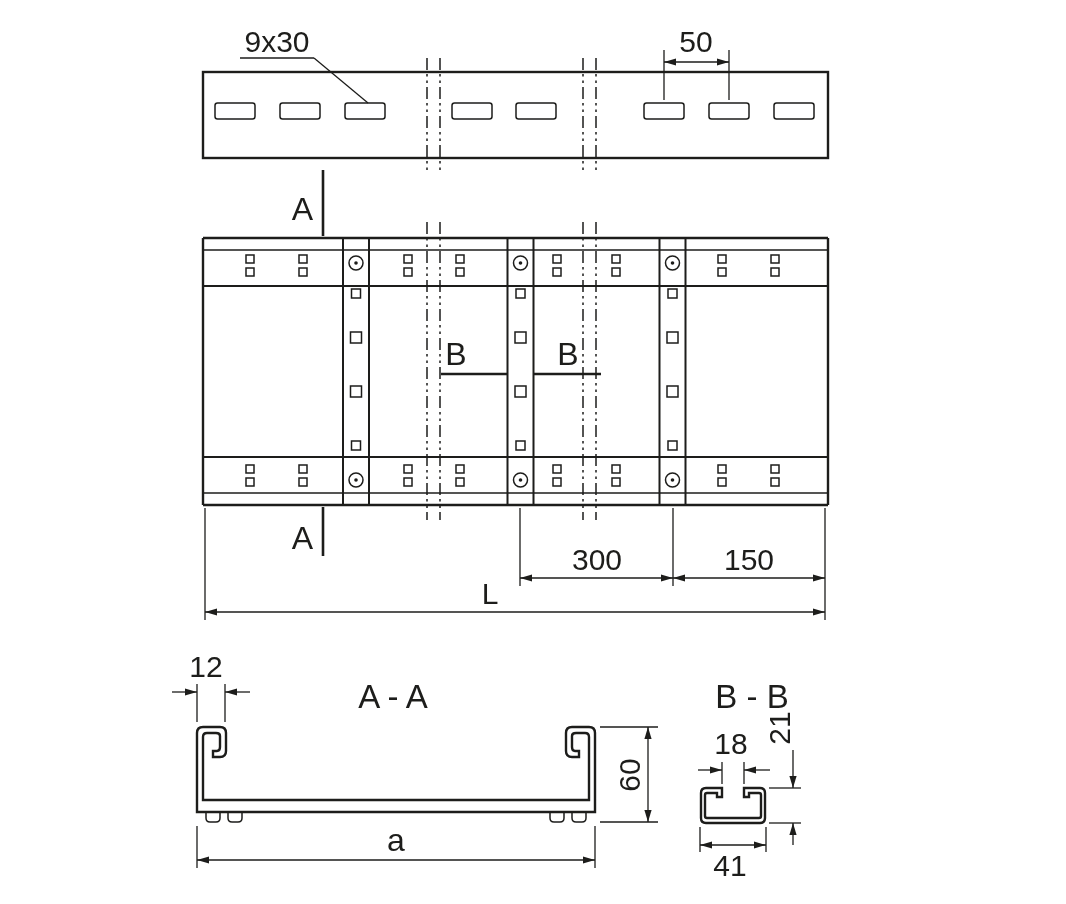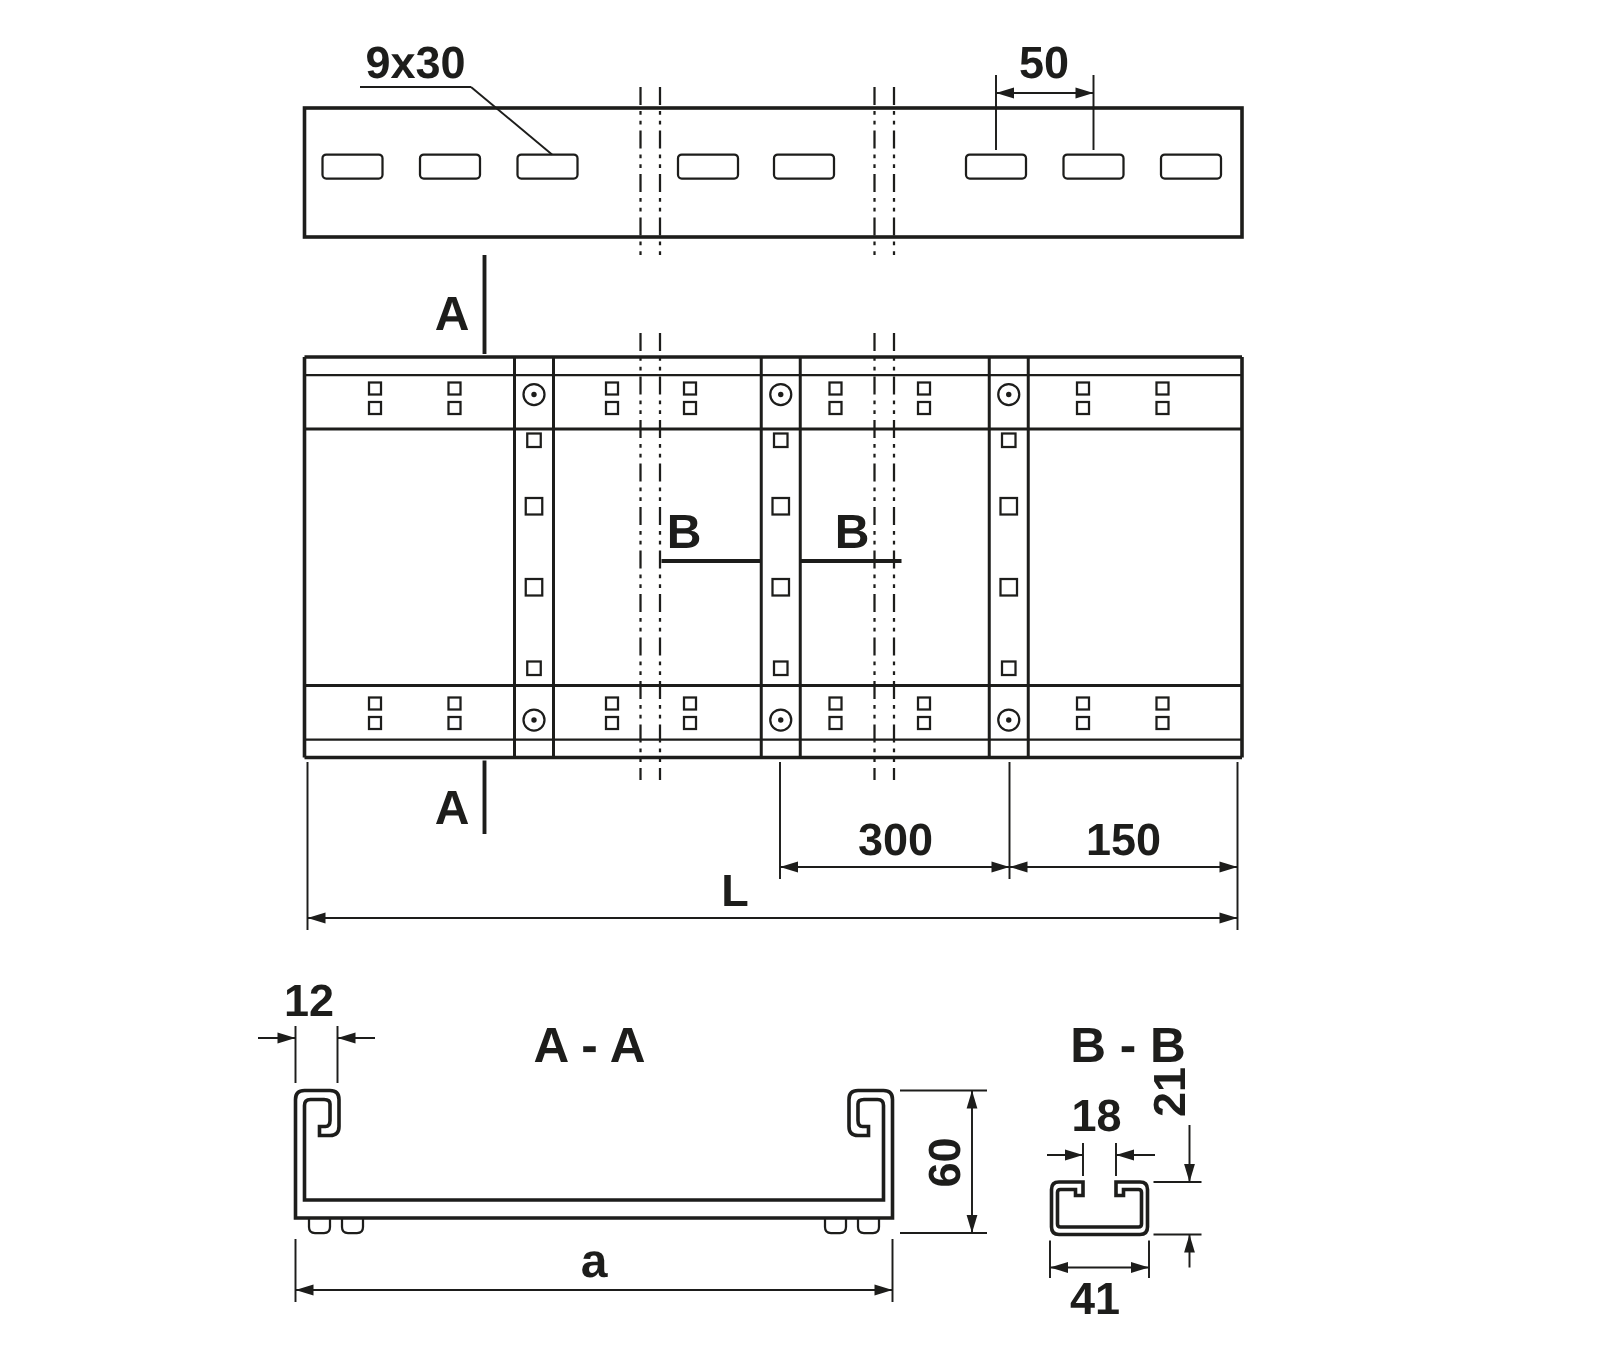--- a/index.html
+++ b/index.html
@@ -2,21 +2,20 @@
 <html><head>
 <meta charset="utf-8">
 <style>
   html, body { margin: 0; padding: 0; background: #ffffff; }
   .canvas {
     position: relative;
     width: 1066px;
     height: 904px;
     background: #ffffff;
     font-family: "Liberation Sans", "DejaVu Sans", sans-serif;
-    font-weight: bold;
   }
   svg { display: block; }
   .outline { stroke: #1d1d1b; stroke-width: 2.4; fill: none; stroke-linecap: butt; }
   .med     { stroke: #1d1d1b; stroke-width: 2.0; fill: none; }
   .fold    { stroke: #1d1d1b; stroke-width: 1.5; fill: none; }
   .thin    { stroke: #1d1d1b; stroke-width: 1.3; fill: none; }
   .hole    { stroke: #1d1d1b; stroke-width: 1.5; fill: none; }
   .sectline{ stroke: #1d1d1b; stroke-width: 2.6; fill: none; }
   .breakln { stroke: #1d1d1b; stroke-width: 1.5; fill: none;
              stroke-dasharray: 12 4 2.5 4 2.5 4; }

